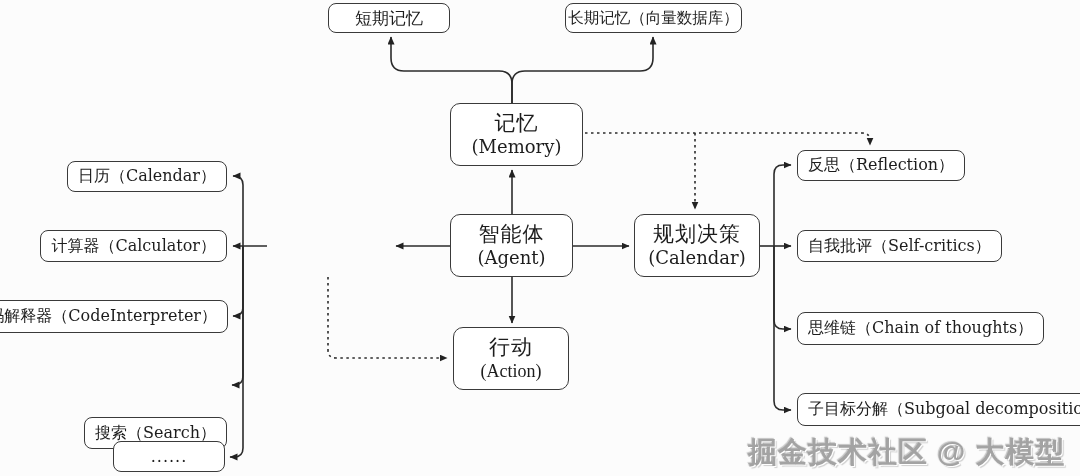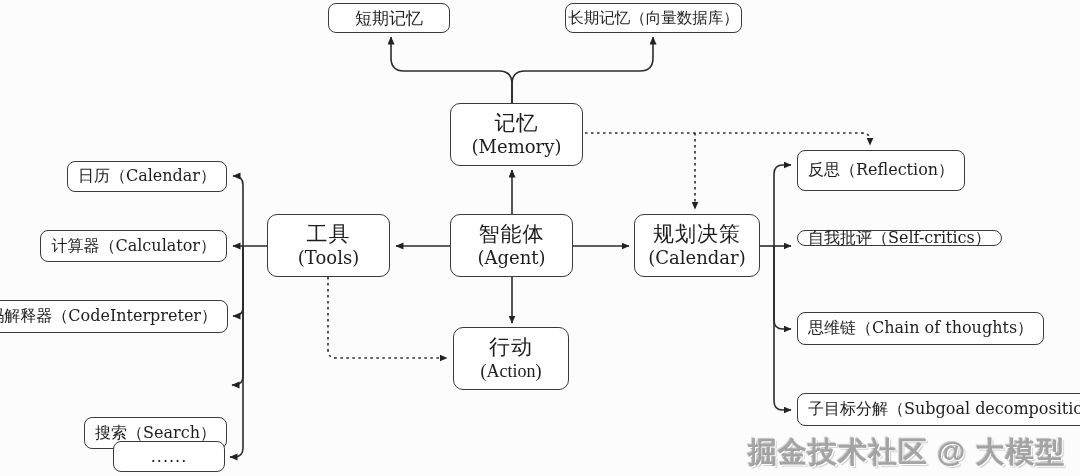--- a/index.html
+++ b/index.html
@@ -101,24 +101,20 @@
   </div>
   <div class="topleaf" style="left:328px;top:3px;width:122px;height:30px;font-size:17px;">
     <span>短期记忆</span>
   </div>
 
   <div class="node" style="left:450px;top:103px;width:133px;height:63px;">
     <span class="zh">记忆</span>
     <span class="en">(Memory)</span>
   </div>
 
-  <div class="node" style="left:267px;top:214px;width:123px;height:63px;">
-    <span class="zh">工具</span>
-    <span class="en">(Tools)</span>
-  </div>
 
   <div class="node" style="left:450px;top:214px;width:123px;height:63px;">
     <span class="zh">智能体</span>
     <span class="en">(Agent)</span>
   </div>
 
   <div class="node" style="left:634px;top:214px;width:126px;height:63px;">
     <span class="zh">规划决策</span>
     <span class="en">(Calendar)</span>
   </div>
@@ -137,24 +133,24 @@
   <div class="leaf" style="right:852px;top:300px;height:33px;">
     <span>代码解释器（CodeInterpreter）</span>
   </div>
   <div class="leaf" style="right:853px;top:369px;height:32px;margin-top:48px;">
     <span>搜索（Search）</span>
   </div>
   <div class="leaf" style="right:855px;top:441px;height:31px;width:112px;letter-spacing:1px;">
     <span>......</span>
   </div>
 
-  <div class="leaf" style="left:797px;top:150px;height:41px;">
+  <div class="leaf" style="left:797px;top:150px;height:31px;">
     <span>反思（Reflection）</span>
   </div>
-  <div class="leaf" style="left:797px;top:230px;height:16px;">
+  <div class="leaf" style="left:797px;top:230px;height:32px;">
     <span>自我批评（Self-critics）</span>
   </div>
   <div class="leaf" style="left:797px;top:312px;height:33px;">
     <span>思维链（Chain of thoughts）</span>
   </div>
   <div class="leaf" style="left:797px;top:393px;height:33px;">
     <span>子目标分解（Subgoal decomposition）</span>
   </div>
 
   <div id="watermark">掘金技术社区 @ 大模型教程</div>

